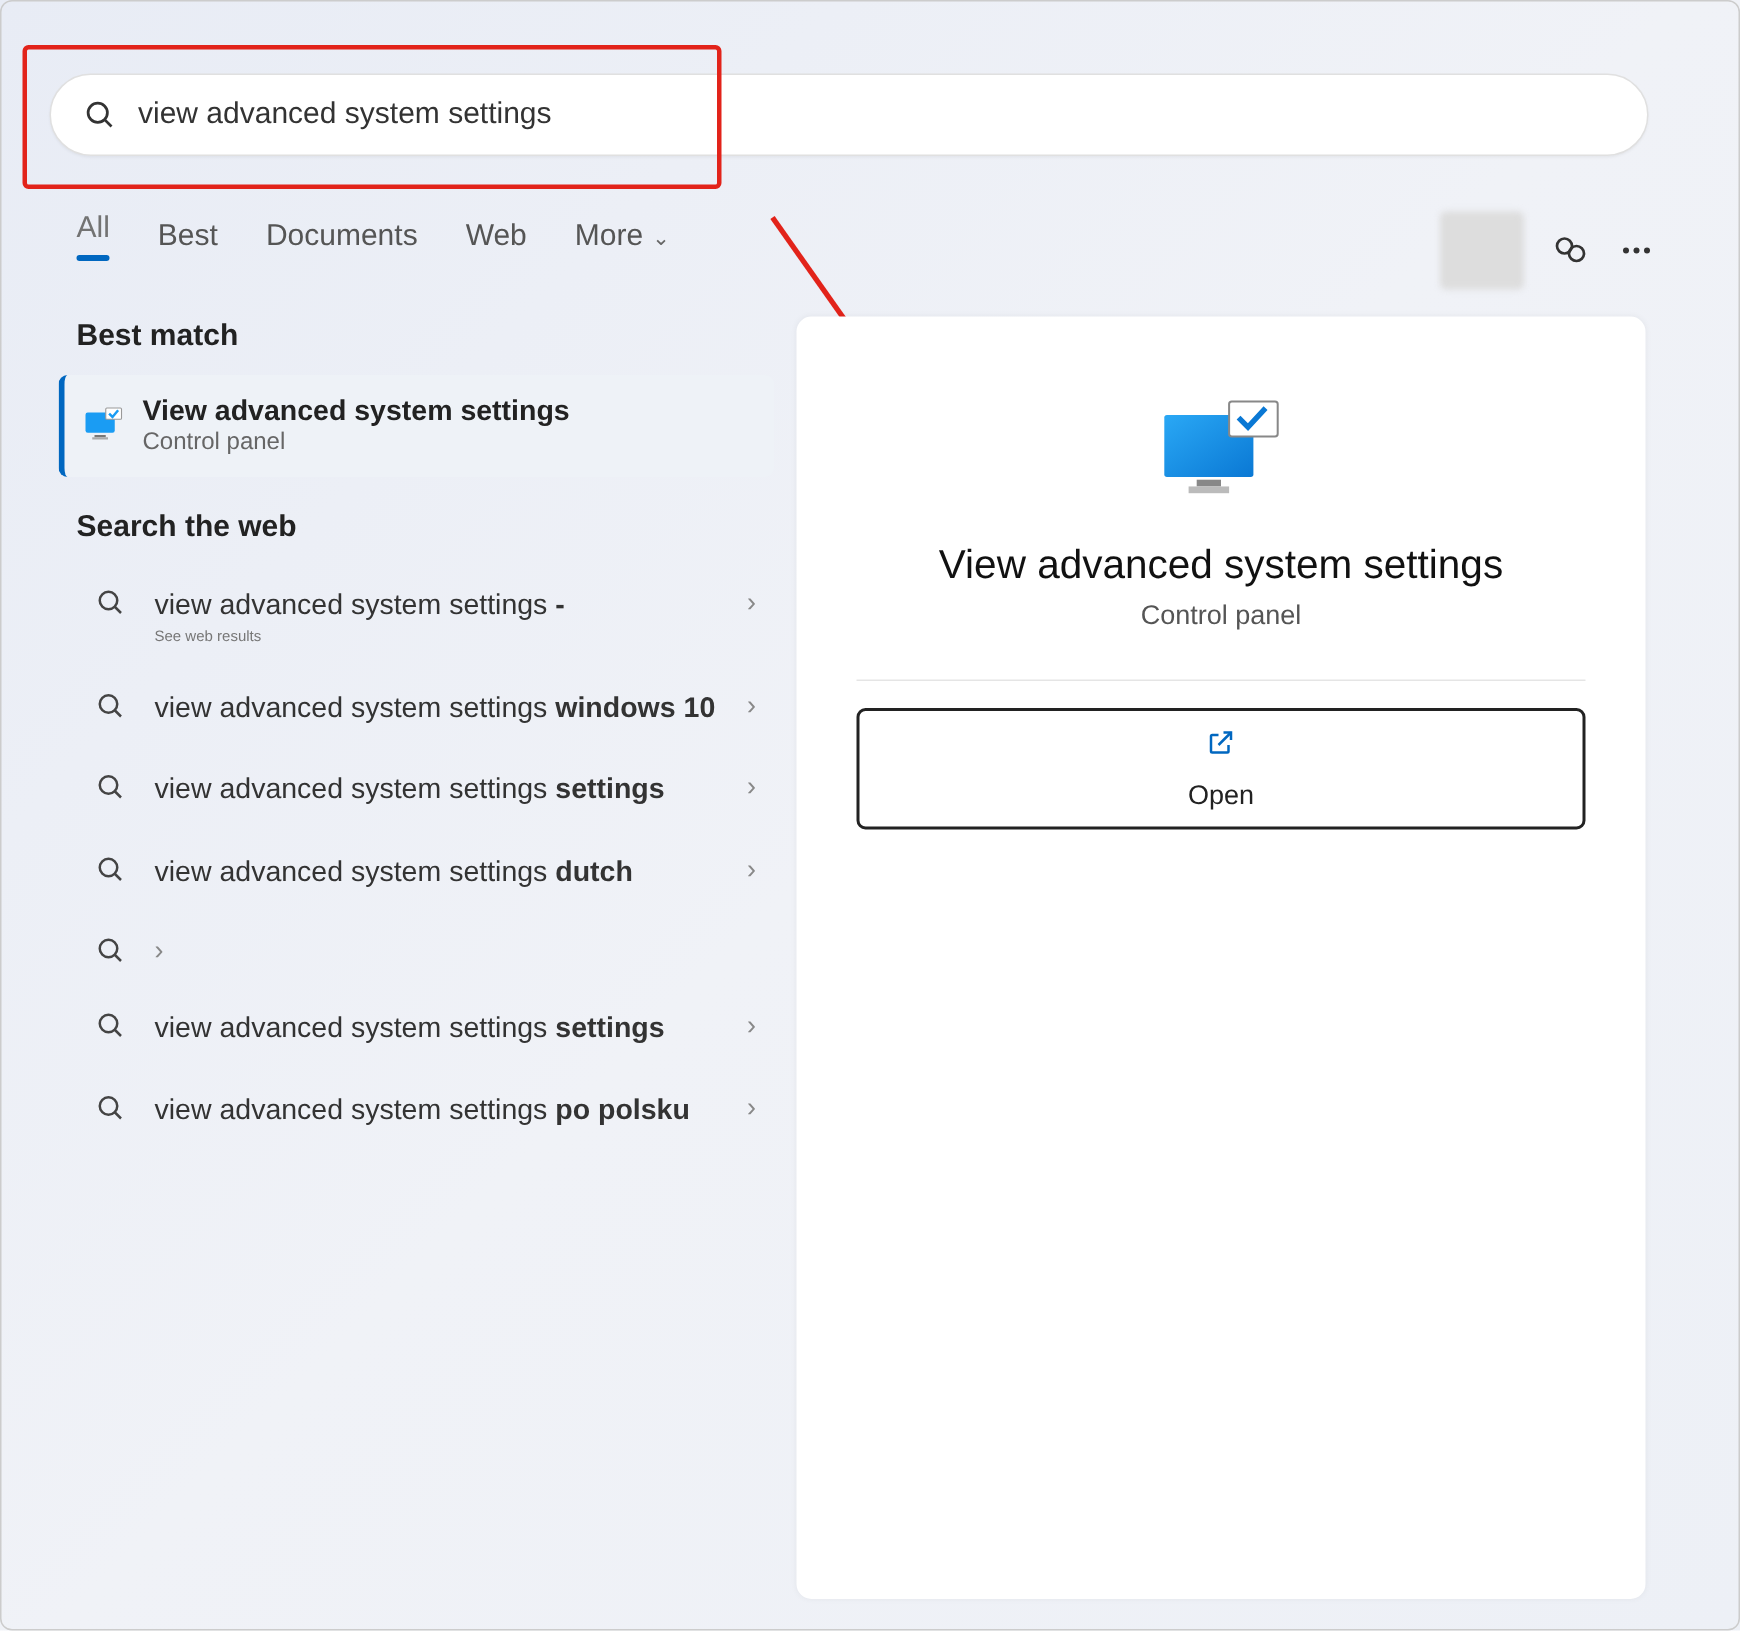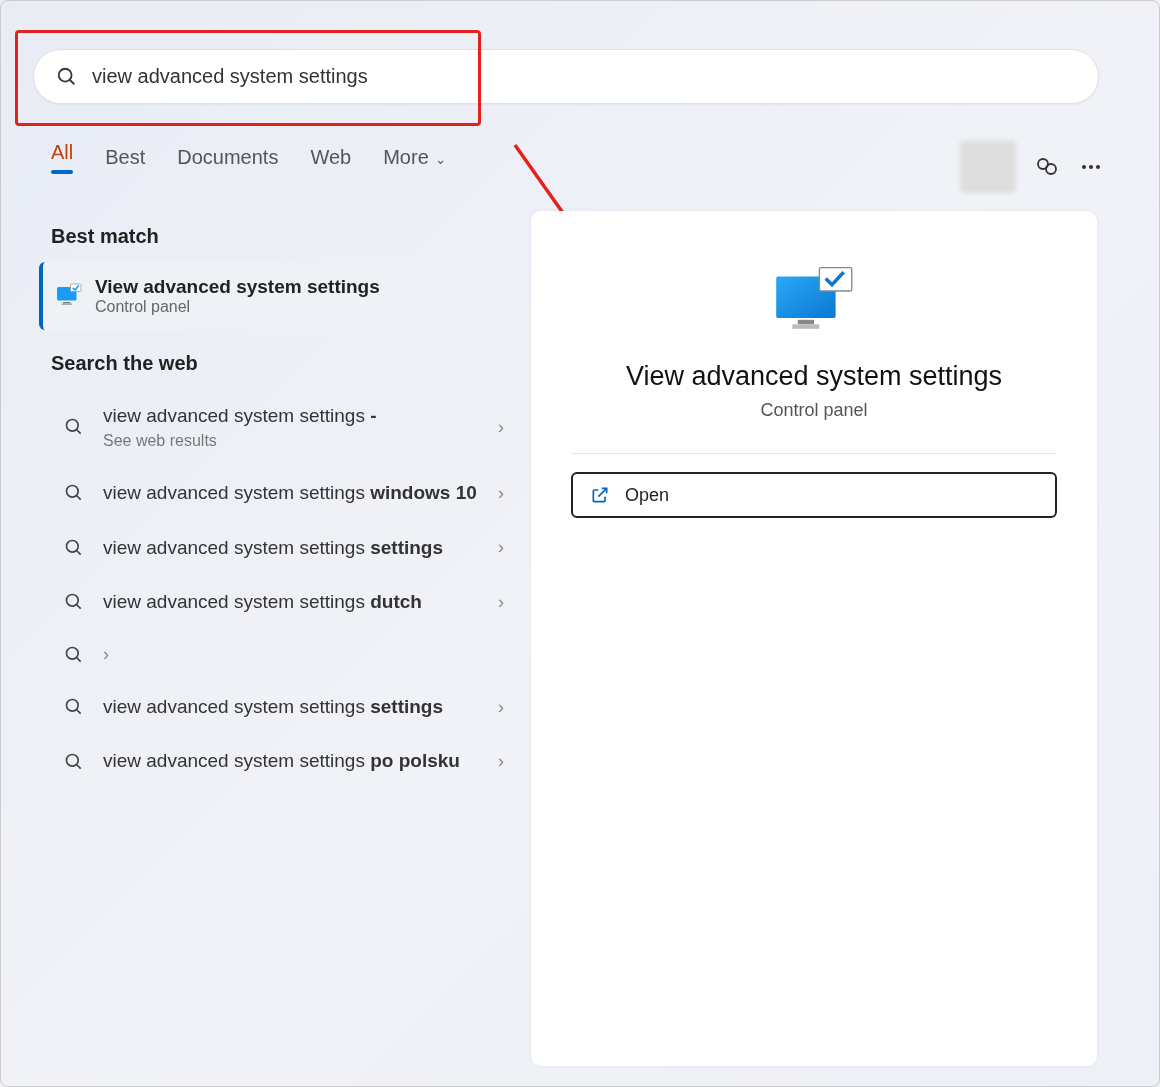--- a/index.html
+++ b/index.html
@@ -59,39 +59,39 @@
       position: absolute;
       top: 140px;
       left: 50px;
       display: flex;
       gap: 32px;
       align-items: center;
       font-size: 20px;
       color: #555;
     }
     .tabs .tab { cursor: pointer; padding-bottom: 8px; }
-    .tabs .tab.active { color: #c2410c; font-weight: 400; }
+    .tabs .tab.active { color: #737373; font-weight: 400; }
     .tabs .tab.active::after {
       content: ""; display: block; height: 4px; width: 22px;
       background: #0067c0; border-radius: 2px; margin-top: 6px;
     }
     .tabs .chevron-down { margin-left: 6px; font-size: 14px; color:#666;}
     .top-right {
       position: absolute;
       top: 140px;
       right: 55px;
       display: flex;
       align-items: center;
       gap: 18px;
     }
     .avatar { width: 56px; height: 52px; background: #ddd; border-radius: 4px; filter: blur(2px);}
     .chat-icon,.more-icon { width:26px;height:26px;display:flex;align-items:center;justify-content:center;color:#333;cursor:pointer;}
     .left-col {
       position: absolute;
-      top: 224px;
+      top: 212px;
       left: 50px;
       width: 465px;
     }
     .section-header {
       font-size: 20px; font-weight: 600; color: #222; margin-bottom: 14px;
     }
     .best-match-item {
       background: #eef2f7;
       border-left: 4px solid #0067c0;
       border-radius: 6px;
@@ -103,28 +103,28 @@
       margin-left: -12px;
       margin-bottom: 22px;
     }
     .cp-icon-sm {
       width: 32px; height: 32px; display:flex;align-items:center;justify-content:center;flex-shrink:0;
     }
     .bm-title { font-size: 19px; font-weight: 600; color:#222;}
     .bm-sub { font-size: 16px; color: #666;}
     .web-list {}
     .web-item {
-      display: flex; align-items: center;
+      display: flex; 
       padding: 14px 4px;
       cursor: pointer;
       gap: 18px;
     }
     .web-item .search-icon-sm { width:22px;height:22px;margin-left:8px;flex-shrink:0;display:flex;align-items:center;justify-content:center;color:#444;}
     .web-item .txt { flex:1; font-size:19px; color:#333; line-height:1.4;}
-    .web-item .sub { font-size:16px; color:#777; display:block;}
+    .web-item .sub { font-size:10px; color:#777; display:block;}
     .web-item .chev { color:#888; font-size:18px; margin-right:8px;}
     .right-panel {
       position: absolute;
       top: 210px;
       left: 530px;
       right: 62px;
       bottom: 20px;
       background: #fff;
       border-radius: 10px;
       padding: 40px 40px 20px 40px;
@@ -136,20 +136,21 @@
     .rp-divider { border:none; border-top:1px solid #e5e5e5; margin-bottom:18px;}
     .open-btn {
       border: 2px solid #222;
       border-radius: 6px;
       padding: 10px 16px;
       display:flex; align-items:center; gap:14px;
       font-size:18px; color:#222;
       background:#fff;
       cursor:pointer;
       width:100%;
+      flex-direction:column;
     }
     .open-btn .open-icon { width:22px;height:22px;color:#0067c0;display:flex;align-items:center;justify-content:center;}
   </style>
 </head>
 <body>
 
 <div class="search-bar-wrapper">
   <span class="search-icon">
     <svg viewBox="0 0 24 24" width="22" height="22" fill="none" stroke="#333" stroke-width="2">
         <circle cx="10" cy="10" r="7"></circle>

